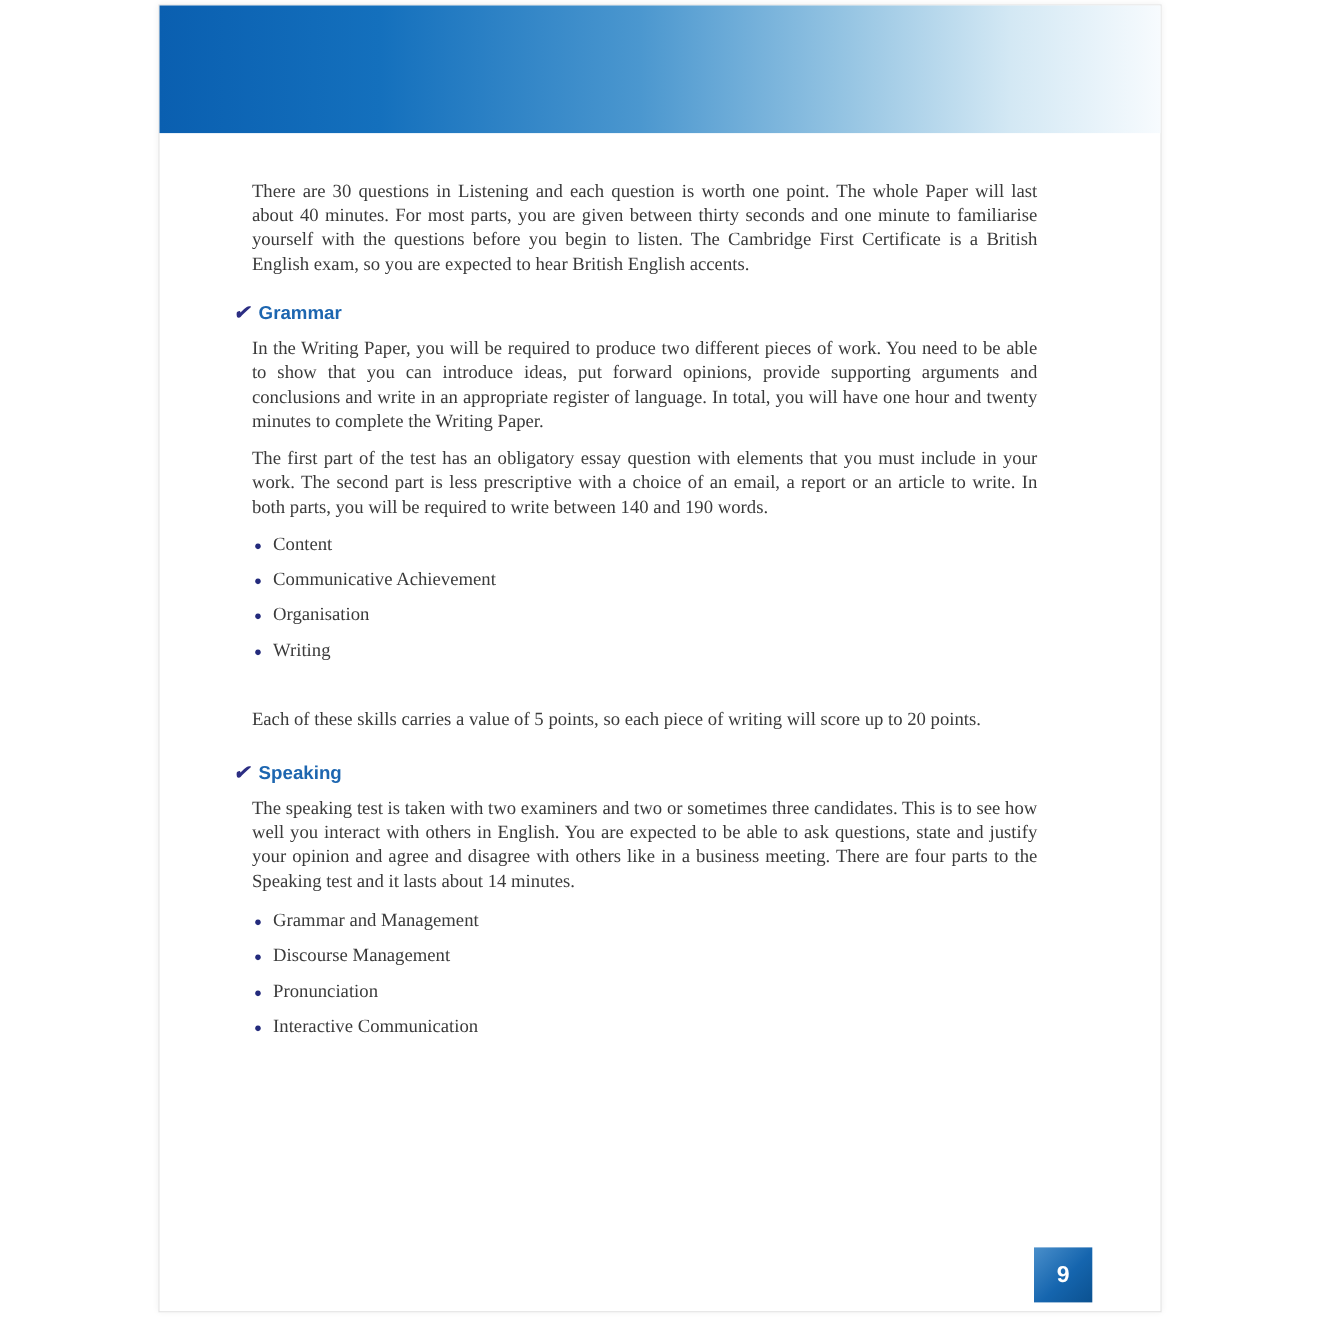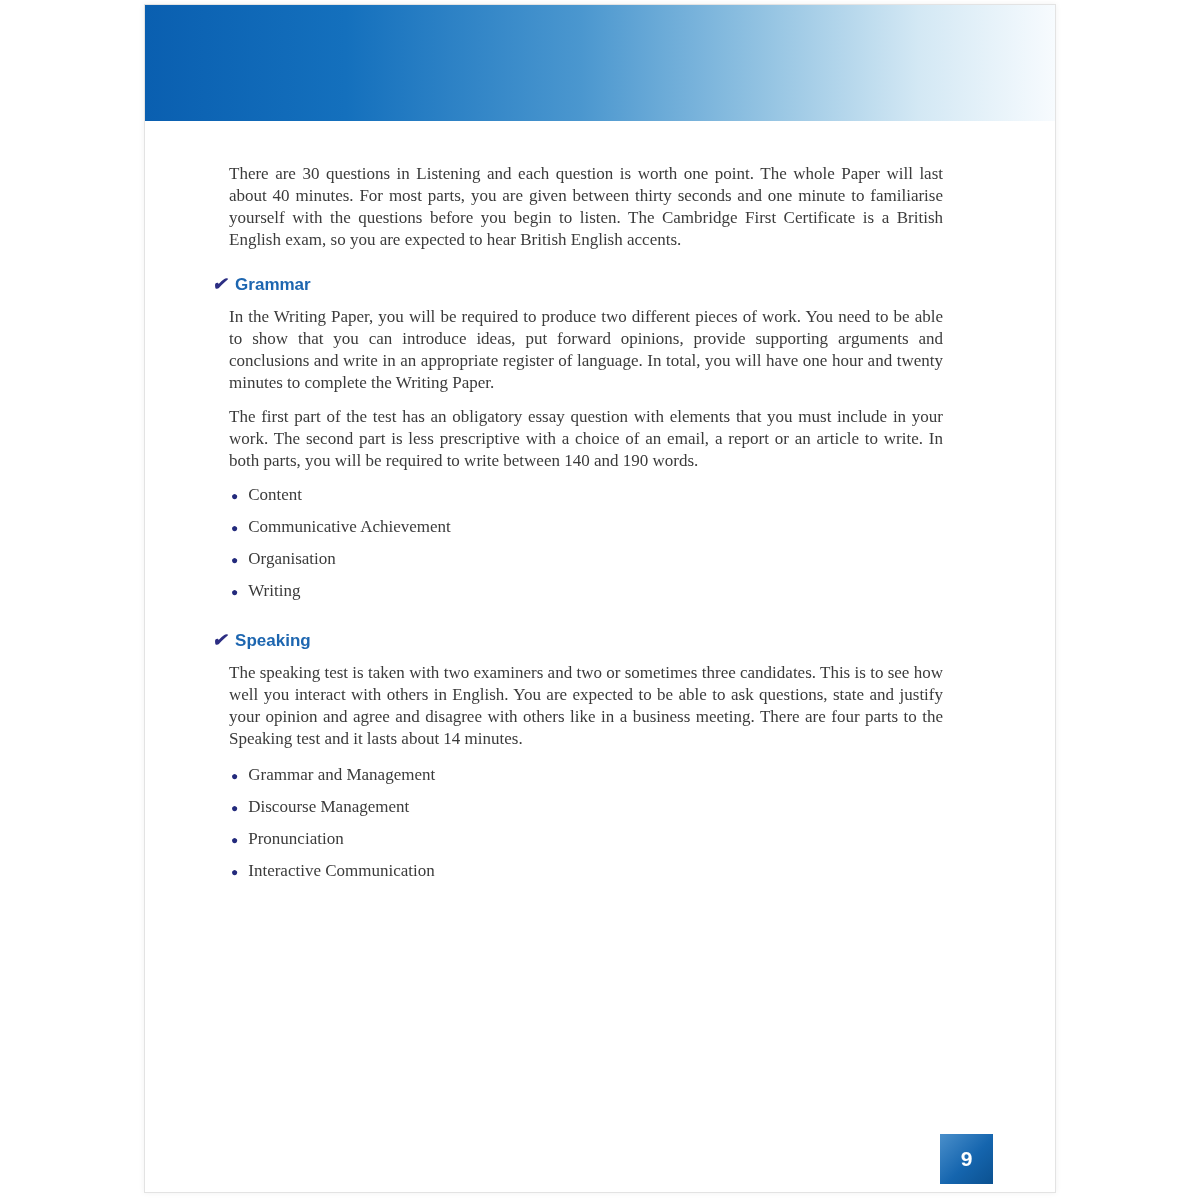--- a/index.html
+++ b/index.html
@@ -143,20 +143,21 @@
         <li>
           <span class="dot">●</span>
           <span>Organisation</span>
         </li>
         <li>
           <span class="dot">●</span>
           <span>Writing</span>
         </li>
       </ul>
 
+      <p class="closing">Each of these skills carries a value of 5 points, so each piece of writing will score up to 20 points.</p>
 
       <div class="section-heading speaking-heading">
         <span class="check">✔</span>
         <span>Speaking</span>
       </div>
 
       <p>The speaking test is taken with two examiners and two or sometimes three candidates. This is to see how well you interact with others in English. You are expected to be able to ask questions, state and justify your opinion and agree and disagree with others like in a business meeting. There are four parts to the Speaking test and it lasts about 14 minutes.</p>
 
       <ul class="bullets" style="margin-top:14px;">
         <li>

